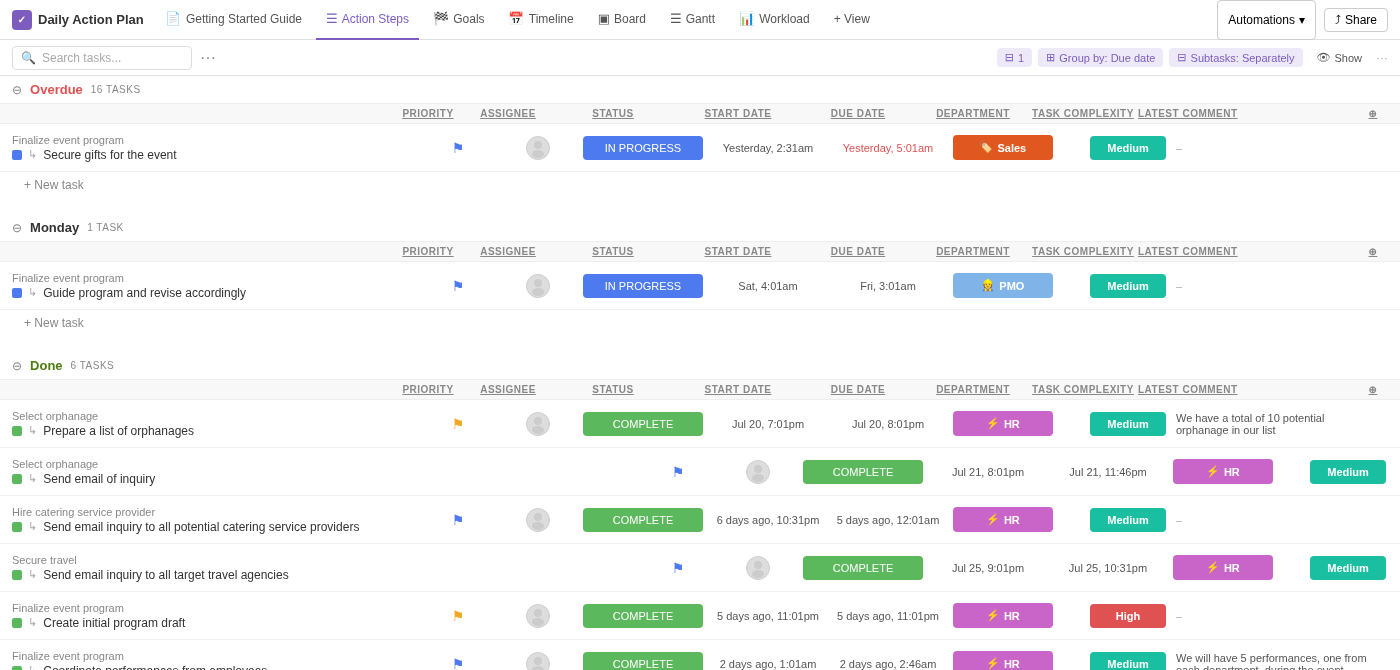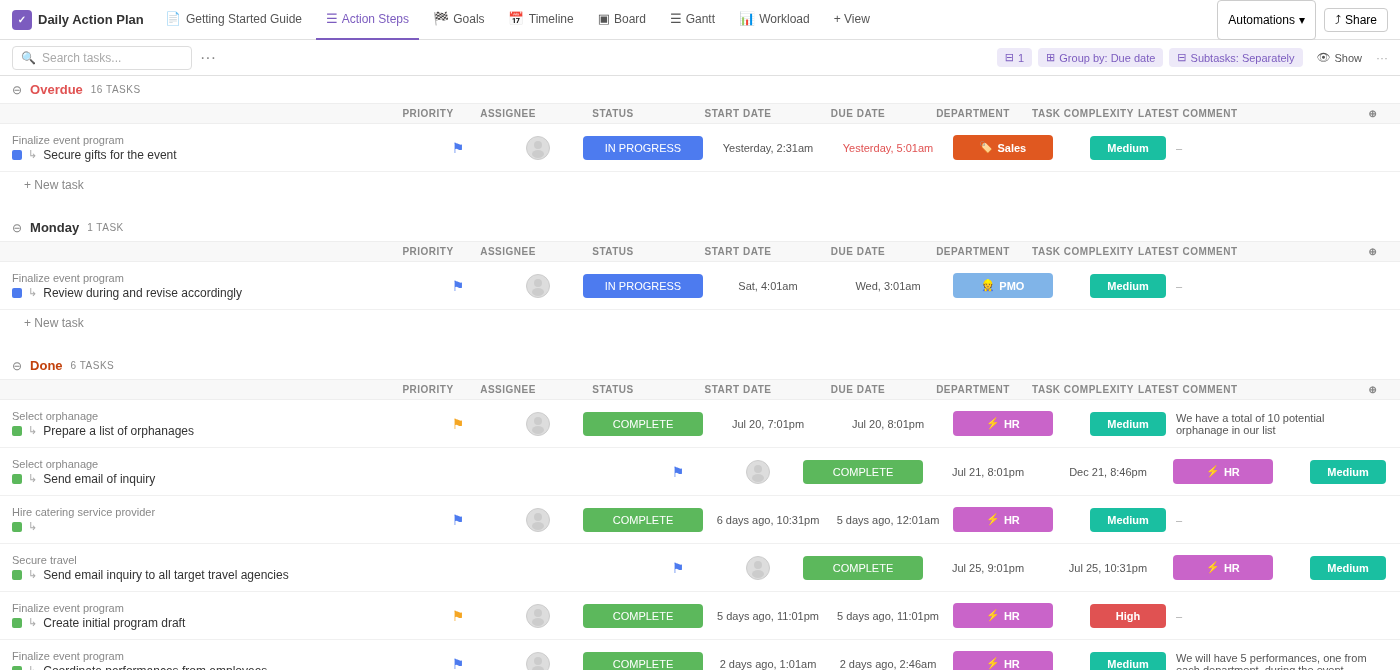--- a/index.html
+++ b/index.html
@@ -29,25 +29,25 @@
     
     .main-content { overflow-y: auto; height: calc(670px - 76px); }
     .table-container { width: 100%; }
 
     
     .section-header { display: flex; align-items: center; padding: 6px 12px; background: #fff; gap: 8px; border-bottom: 1px solid #eee; }
     .section-toggle { cursor: pointer; color: #888; font-size: 12px; }
     .section-title { font-weight: 600; font-size: 13px; }
     .section-title.overdue { color: #e05252; }
     .section-title.monday { color: #333; }
-    .section-title.done { color: #c2410c; }
+    .section-title.done { color: #4d7c0f; }
     .section-count { font-size: 10px; color: #888; text-transform: uppercase; letter-spacing: 0.5px; }
 
     
-    .col-headers { display: flex; align-items: center; padding: 4px 12px; background: #f8f8f8; border-bottom: 1px solid #eee; font-size: 10px; font-weight: 600; color: #888; text-transform: uppercase; letter-spacing: 0.5px; }
+    .col-headers { display: flex; align-items: center; padding: 4px 12px; background: #f8f8f8; border-bottom: 1px solid #eee; font-size: 10px; font-weight: 600; color: #888; text-transform: uppercase; letter-spacing: 0.5px; text-decoration: underline; }
     .col-task { flex: 1; min-width: 260px; }
     .col-priority { width: 80px; text-align: center; }
     .col-assignee { width: 80px; text-align: center; }
     .col-status { width: 130px; text-align: center; }
     .col-start { width: 120px; text-align: center; }
     .col-due { width: 120px; text-align: center; }
     .col-dept { width: 110px; text-align: center; }
     .col-complexity { width: 110px; text-align: center; }
     .col-comment { width: 220px; }
     .col-add { width: 30px; text-align: center; }
@@ -248,39 +248,39 @@
     <div class="col-complexity">TASK COMPLEXITY</div>
     <div class="col-comment">LATEST COMMENT</div>
     <div class="col-add">⊕</div>
   </div>
       <div class="task-row">
       <div class="task-cell">
         <div class="task-parent">Finalize event program</div>
         <div class="task-name">
           <span class="task-color-dot" style="background:#4d7bef;"></span>
           <span style="color:#aaa;font-size:11px;">↳</span>
-          <span>Review during and revise accordingly</span>
+          <span>Guide program and revise accordingly</span>
         </div>
       </div>
       <div class="priority-cell">
         <span style="color:#4d7bef;font-size:14px;">⚑</span>
       </div>
       <div class="assignee-cell">
         <div class="avatar">
           <svg width="20" height="20" viewBox="0 0 20 20">
               <circle cx="10" cy="7" r="4" fill="#ccc"></circle>
               <ellipse cx="10" cy="16" rx="6" ry="4" fill="#ccc"></ellipse>
             </svg>
         </div>
       </div>
       <div class="status-cell">
         <div class="status-badge in-progress">IN PROGRESS</div>
       </div>
       <div class="start-cell">Sat, 4:01am</div>
-      <div class="due-cell normal">Wed, 3:01am</div>
+      <div class="due-cell normal">Fri, 3:01am</div>
       <div class="dept-cell">
         <div class="dept-badge pmo">
           <span>👷</span>
           <span>PMO</span>
         </div>
       </div>
       <div class="complexity-cell">
         <div class="complexity-badge medium">Medium</div>
       </div>
       <div class="comment-cell"><span style="color:#aaa;">–</span></div>
@@ -357,37 +357,38 @@
           <svg width="20" height="20" viewBox="0 0 20 20">
               <circle cx="10" cy="7" r="4" fill="#ccc"></circle>
               <ellipse cx="10" cy="16" rx="6" ry="4" fill="#ccc"></ellipse>
             </svg>
         </div>
       </div>
       <div class="status-cell">
         <div class="status-badge complete">COMPLETE</div>
       </div>
       <div class="start-cell">Jul 21, 8:01pm</div>
-      <div class="due-cell normal">Dec 21, 8:46pm</div>
+      <div class="due-cell normal">Jul 21, 11:46pm</div>
       <div class="dept-cell">
         <div class="dept-badge hr">
           <span>⚡</span>
           <span>HR</span>
         </div>
       </div>
       <div class="complexity-cell">
         <div class="complexity-badge medium">Medium</div>
       </div>
     </div>
       <div class="task-row">
       <div class="task-cell">
         <div class="task-parent">Hire catering service provider</div>
         <div class="task-name">
           <span class="task-color-dot" style="background:#5cb85c;"></span>
           <span style="color:#aaa;font-size:11px;">↳</span>
+          <span>Send email inquiry to all potential catering service providers</span>
         </div>
       </div>
       <div class="priority-cell">
         <span style="color:#4d7bef;font-size:14px;">⚑</span>
       </div>
       <div class="assignee-cell">
         <div class="avatar">
           <svg width="20" height="20" viewBox="0 0 20 20">
               <circle cx="10" cy="7" r="4" fill="#ccc"></circle>
               <ellipse cx="10" cy="16" rx="6" ry="4" fill="#ccc"></ellipse>

